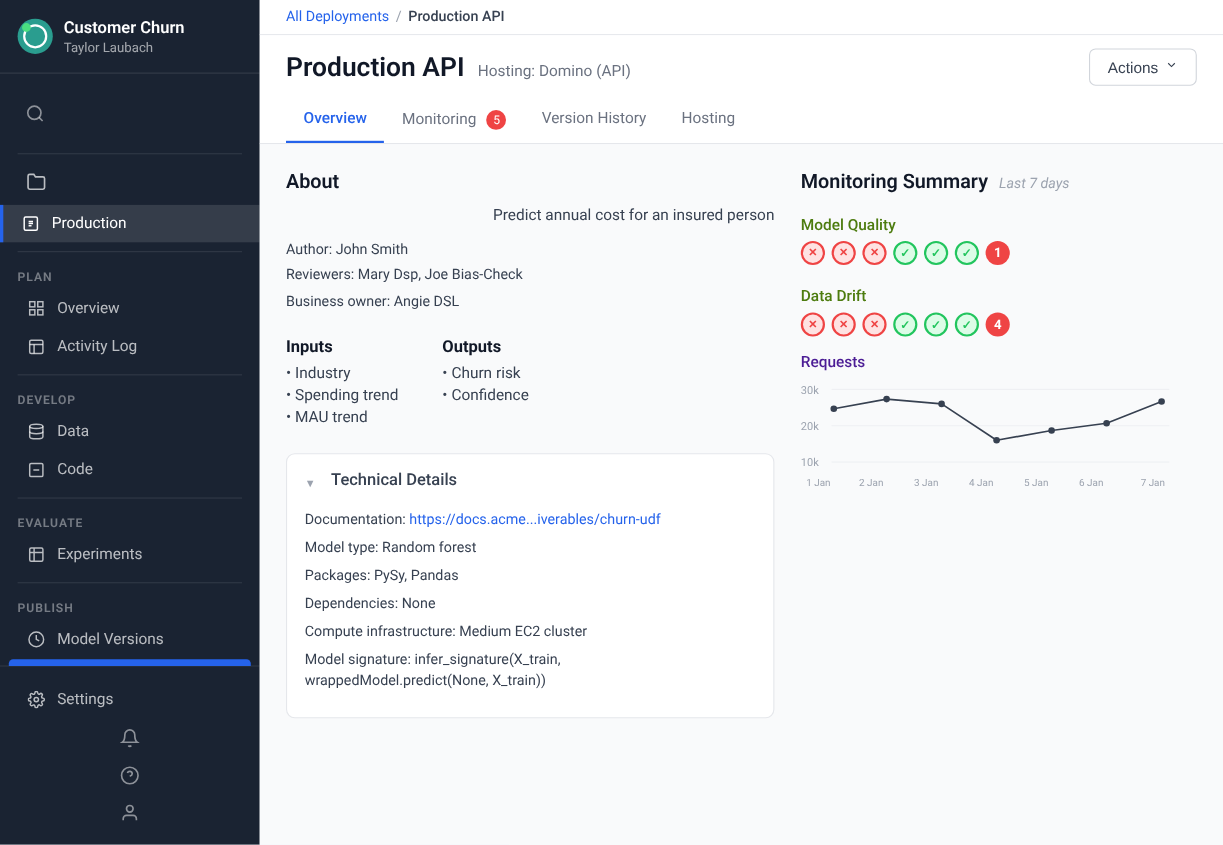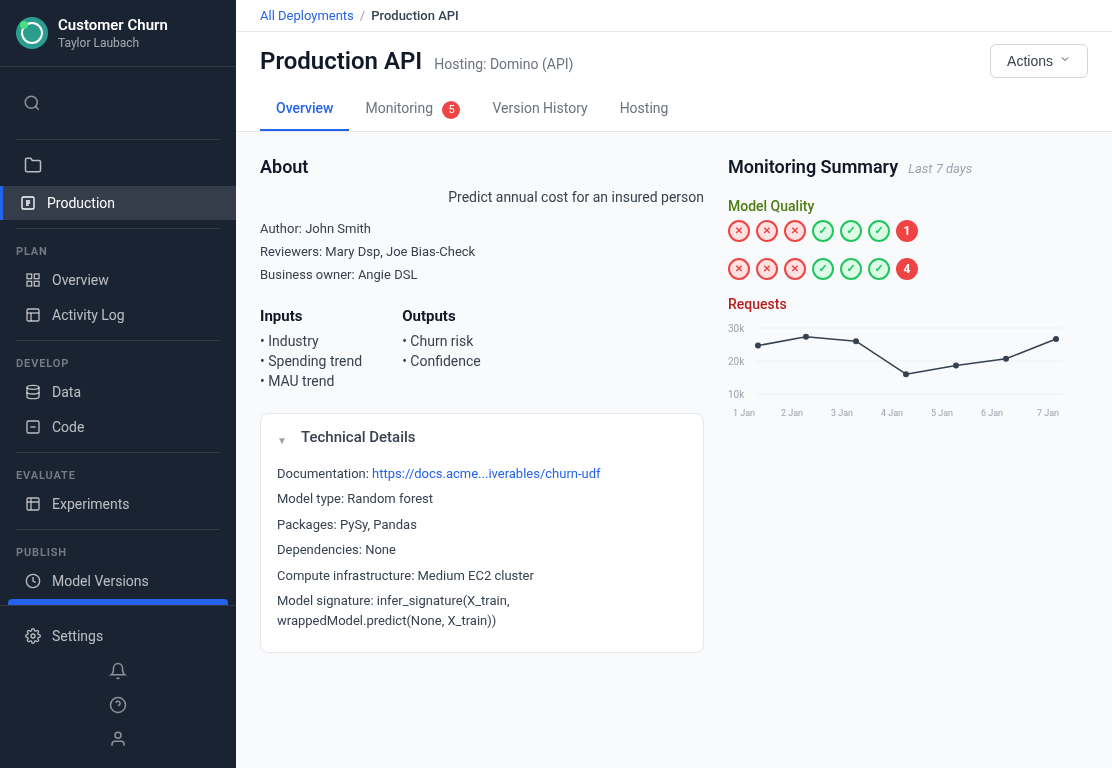--- a/index.html
+++ b/index.html
@@ -87,21 +87,21 @@
     .metric-dots { display: flex; align-items: center; gap: 6px; }
     .dot { width: 22px; height: 22px; border-radius: 50%; display: flex; align-items: center; justify-content: center; font-size: 11px; font-weight: 700; }
     .dot-red { background: #fee2e2; border: 2px solid #ef4444; color: #ef4444; }
     .dot-red-filled { background: #ef4444; color: #fff; font-size: 12px; font-weight: 700; }
     .dot-green { background: #dcfce7; border: 2px solid #22c55e; color: #22c55e; }
     .dot-x::after { content: '✕'; font-size: 10px; }
     .dot-check::after { content: '✓'; font-size: 11px; }
 
     
     .requests-section { margin-top: 16px; }
-    .requests-label { font-size: 14px; color: #b91c1c; font-weight: 500; margin-bottom: 8px; }
+    .requests-label { font-size: 14px; color: #4c1d95; font-weight: 500; margin-bottom: 8px; }
     .chart-area { position: relative; height: 100px; }
 
     
     .chevron-down { width: 16px; height: 16px; display: inline-block; }
     .chevron-down::before { content: '▼'; font-size: 10px; color: #9ca3af; }
 
     
     .sidebar-item-production { display: flex; align-items: center; gap: 10px; padding: 8px 16px; color: #fff; font-size: 14px; cursor: pointer; background: rgba(255,255,255,0.12); border-left: 3px solid #2563eb; margin-bottom: 4px; }
 
     svg text { font-family: -apple-system, BlinkMacSystemFont, 'Segoe UI', Roboto, sans-serif; }
@@ -359,20 +359,21 @@
           <div class="dot dot-red dot-x"></div>
           <div class="dot dot-red dot-x"></div>
           <div class="dot dot-green dot-check"></div>
           <div class="dot dot-green dot-check"></div>
           <div class="dot dot-green dot-check"></div>
           <div class="dot dot-red-filled">1</div>
         </div>
       </div>
 
       <div class="metric-section">
+        <div class="metric-label">Data Drift</div>
         <div class="metric-dots">
           <div class="dot dot-red dot-x"></div>
           <div class="dot dot-red dot-x"></div>
           <div class="dot dot-red dot-x"></div>
           <div class="dot dot-green dot-check"></div>
           <div class="dot dot-green dot-check"></div>
           <div class="dot dot-green dot-check"></div>
           <div class="dot dot-red-filled">4</div>
         </div>
       </div>

